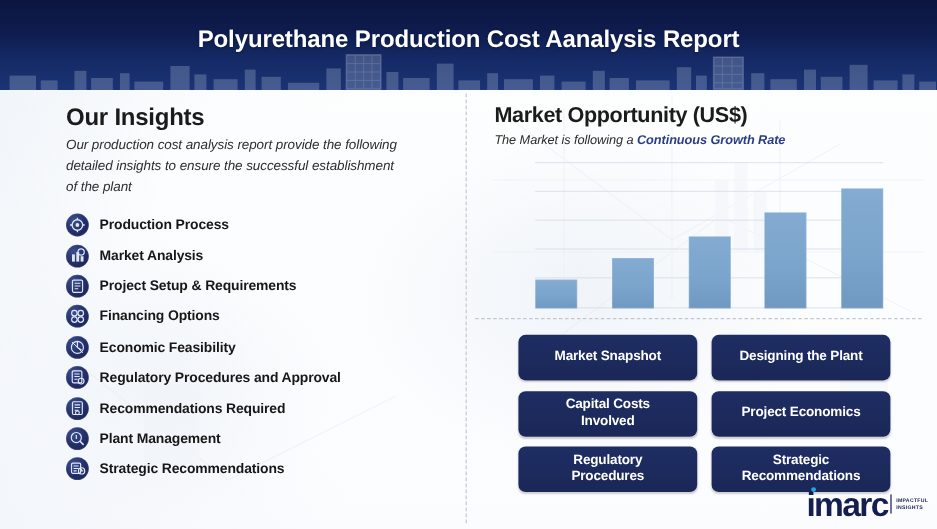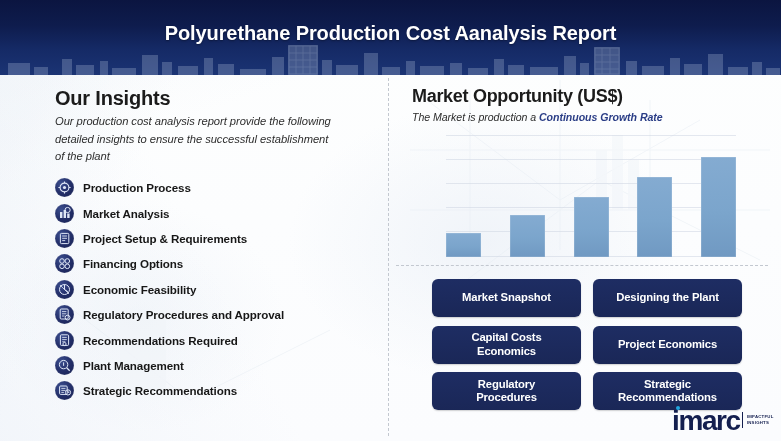--- a/index.html
+++ b/index.html
@@ -324,21 +324,21 @@
       </div>
     </div>
 </div>
 
 <div class="v-divider"></div>
 <div class="h-divider"></div>
 
 <div class="right-panel">
   <div class="mo-title">Market Opportunity (US$)</div>
   <div class="mo-sub">
-    <span>The Market is production a </span><span class="accent">Continuous Growth Rate</span>
+    <span>The Market is following a </span><span class="accent">Continuous Growth Rate</span>
   </div>
 
   <div class="chart">
     <div class="chart-grid" id="chart-grid">
         <i style="top: 0px;"></i>
         <i style="top: 24px;"></i>
         <i style="top: 48px;"></i>
         <i style="top: 72px;"></i>
         <i style="top: 96px;"></i>
         <i style="top: 121px;"></i>
@@ -359,21 +359,21 @@
         </div>
       </div>
       <div class="cta-btn" style="background: linear-gradient(rgb(30, 45, 99) 0%, rgb(26, 39, 87) 100%);">
         <div>
           <span>Designing the Plant</span>
         </div>
       </div>
       <div class="cta-btn" style="background: linear-gradient(rgb(30, 45, 99) 0%, rgb(26, 39, 87) 100%);">
         <div>
           <span>Capital Costs</span>
-          <span>Economics</span>
+          <span>Involved</span>
         </div>
       </div>
       <div class="cta-btn" style="background: linear-gradient(rgb(30, 45, 99) 0%, rgb(26, 39, 87) 100%);">
         <div>
           <span>Project Economics</span>
         </div>
       </div>
       <div class="cta-btn" style="background: linear-gradient(rgb(30, 45, 99) 0%, rgb(26, 39, 87) 100%);">
         <div>
           <span>Regulatory</span>

